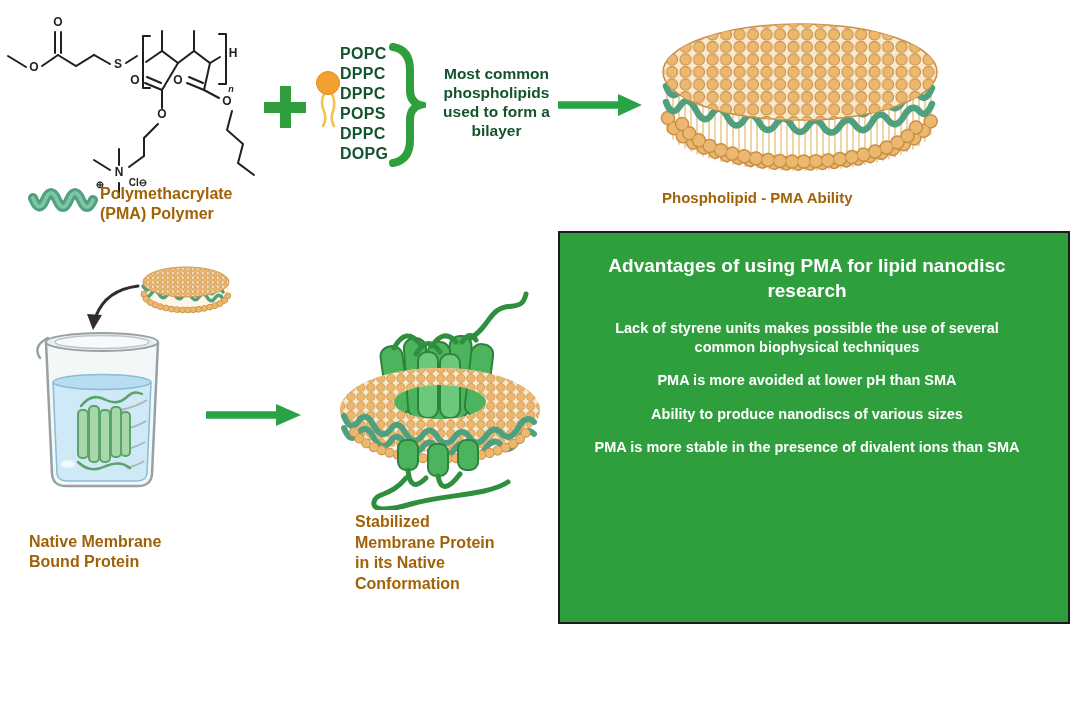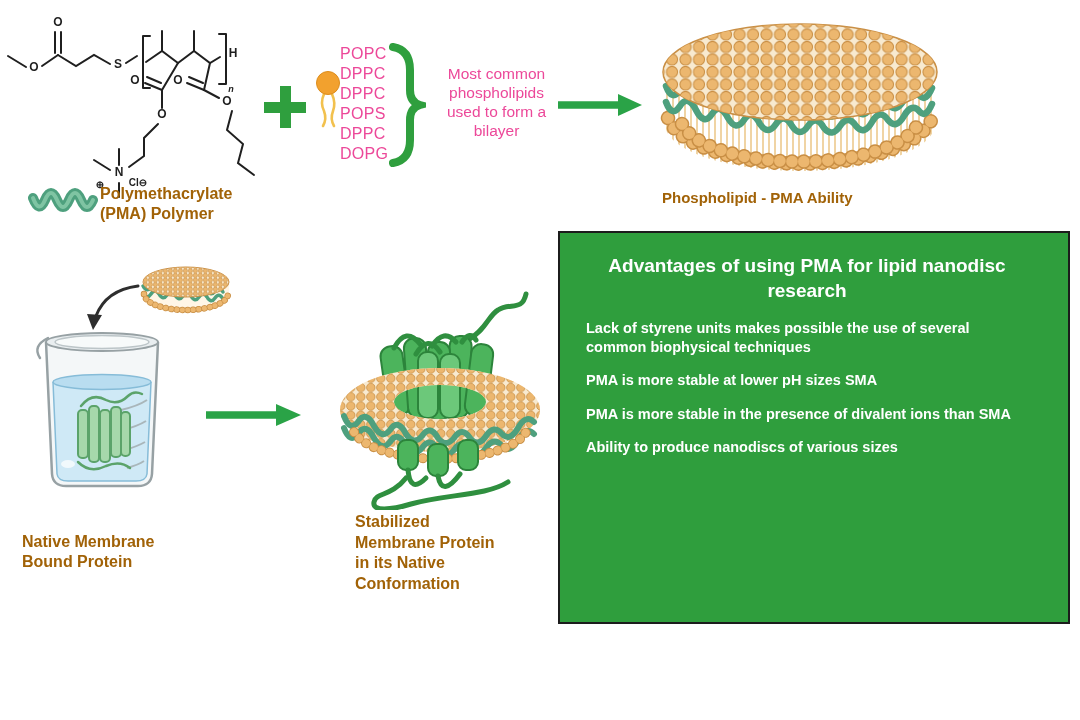--- a/index.html
+++ b/index.html
@@ -1,28 +1,28 @@
 <!DOCTYPE html>
 <html><head>
 <meta charset="utf-8">
 <style>
   html,body{margin:0;padding:0;background:#ffffff;}
   body{width:1080px;height:720px;position:relative;overflow:hidden;
        font-family:"Liberation Sans",sans-serif;color:#232323;}
   .abs{position:absolute;}
   .pre{white-space:pre-line;text-align:center;}
   .blk-label{font-weight:700;color:#a16207;text-align:left;line-height:20px;font-size:16px;}
-  .green-txt{color:#ec4899;font-weight:400;}
+  .green-txt{color:#14532d;font-weight:700;}
   .lipid-list{left:340px;top:44px;font-size:16px;line-height:20px;letter-spacing:.3px;}
   .brace-note{left:434px;top:64px;width:125px;font-size:15.5px;line-height:19px;}
   .adv-box{left:558px;top:231px;width:512px;height:393px;background:#2f9e3d;
            border:2px solid #1c1c1c;box-sizing:border-box;color:#ffffff;
            padding:20px 40px 14px 26px;display:flex;flex-direction:column;}
   .adv-title{font-size:19px;font-weight:700;text-align:center;line-height:25px;margin-bottom:16px;}
-  .adv-item{font-size:14.5px;font-weight:700;text-align:left;line-height:18.5px;margin-bottom:15px;}
+  .adv-item{font-size:14.5px;font-weight:700;text-align:center;line-height:18.5px;margin-bottom:15px;}
   svg{display:block;}
 </style>
 </head>
 <body>
 
 <div class="abs" style="left:0;top:4px;">
   <svg width="272" height="198" viewBox="0 0 272 198">
     <g stroke="#1f1f1f" stroke-width="2" fill="none" stroke-linecap="round">
       <path d="M 8 52 L 26 63"></path>
       <path d="M 42 62 L 58 51"></path>
@@ -130,23 +130,23 @@
     <use href="#wv" y="16"></use>
     <ellipse cx="148" cy="56" rx="137" ry="48" fill="#f8ead0" stroke="#c98f45" stroke-width="1.5"></ellipse>
     <ellipse cx="148" cy="56" rx="137" ry="48" fill="url(#beads)"></ellipse>
   </svg>
 </div>
 <div class="abs blk-label" style="left:662px;top:188px;width:300px;font-size:15px;">Phospholipid - PMA Ability</div>
 
 <div class="abs adv-box">
   <div class="adv-title">Advantages of using PMA for lipid nanodisc research</div>
   <div class="adv-item">Lack of styrene units makes possible the use of several common biophysical techniques</div>
-  <div class="adv-item">PMA is more stable at lower pH sizes SMA</div>
+  <div class="adv-item">PMA is more avoided at lower pH than SMA</div>
+  <div class="adv-item">Ability to produce nanodiscs of various sizes</div>
   <div class="adv-item">PMA is more stable in the presence of divalent ions than SMA</div>
-  <div class="adv-item">Ability to produce nanodiscs of various sizes</div>
 </div>
 
 <div class="abs" style="left:138px;top:264px;">
   <svg width="96" height="56" viewBox="0 0 96 56">
     <defs>
       <pattern id="beads-s" width="5" height="4.6" patternUnits="userSpaceOnUse">
         <circle cx="2.4" cy="2.2" r="2.1" fill="#ecb76f" stroke="#c98f45" stroke-width="0.6"></circle>
       </pattern>
     </defs>
     <path d="M 5 18 A 43 15 0 0 0 91 18 L 91 34 A 43 15 0 0 1 5 34 Z" fill="#fff6e6"></path>
@@ -185,21 +185,21 @@
       <rect x="52" y="84" width="10" height="48" rx="4"></rect>
       <rect x="63" y="80" width="10" height="56" rx="4"></rect>
       <rect x="74" y="84" width="10" height="52" rx="4"></rect>
       <rect x="85" y="81" width="10" height="50" rx="4"></rect>
       <rect x="95" y="86" width="9" height="44" rx="4"></rect>
     </g>
     <path d="M 52 136 Q 64 148 80 140 Q 94 134 104 142" stroke="#5ba36a" stroke-width="2.5" fill="none" stroke-linecap="round"></path>
     <ellipse cx="42" cy="138" rx="7" ry="4" fill="#ffffff" opacity="0.7"></ellipse>
   </svg>
 </div>
-<div class="abs blk-label pre" style="left:22px;top:532px;width:160px;">Native Membrane
+<div class="abs blk-label pre" style="left:29px;top:532px;width:160px;">Native Membrane
 Bound Protein</div>
 
 <div class="abs" style="left:204px;top:402px;">
   <svg width="100" height="26" viewBox="0 0 100 26">
     <path d="M 2 13 H 74" stroke="#2aa347" stroke-width="7.5"></path>
     <polygon points="72,2 97,13 72,24" fill="#2aa347"></polygon>
   </svg>
 </div>
 
 <div class="abs" style="left:336px;top:282px;">

